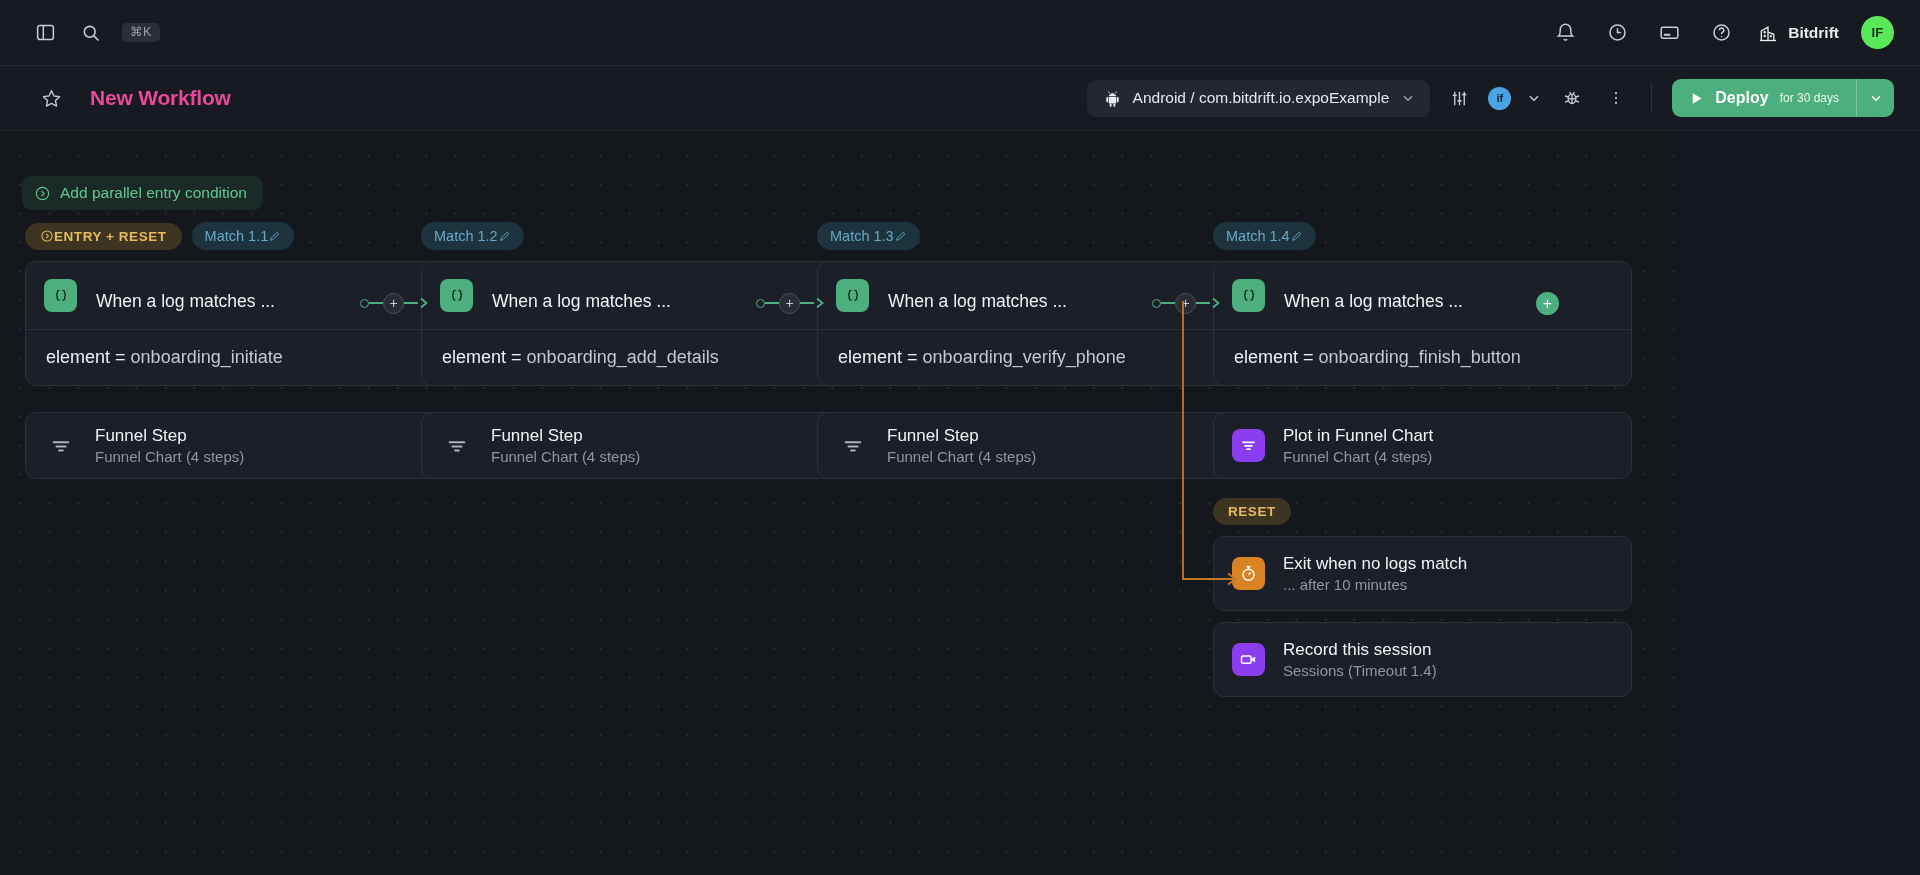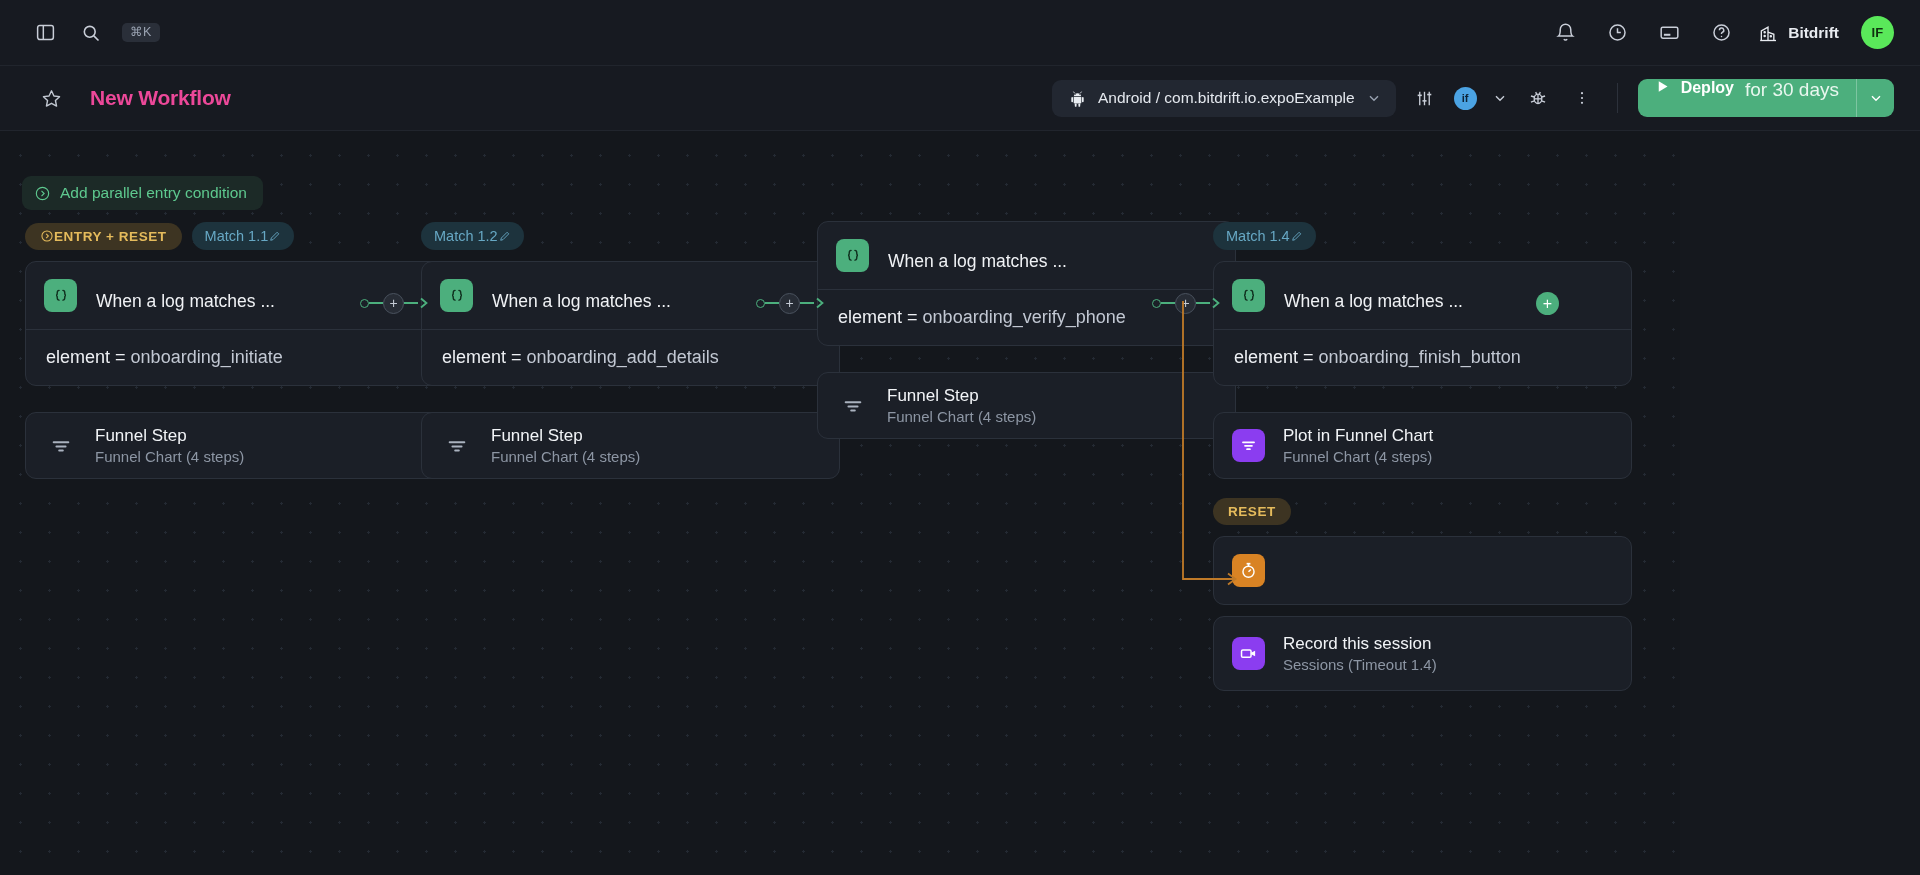--- a/index.html
+++ b/index.html
@@ -125,32 +125,32 @@
     margin: 0 6px;
   }
   .deploy {
     display: flex; align-items: stretch;
     background: #4caf7d;
     border-radius: 9px;
     overflow: hidden;
     cursor: pointer;
   }
   .deploy-main {
-    display: flex; gap: 11px;
+    display: flex; align-items: center; gap: 11px;
     padding: 0 17px;
     height: 38px;
   }
   .deploy-label {
     color: #ffffff;
     font-size: 16px;
     font-weight: 700;
   }
   .deploy-sub {
     color: #e9f7ef;
-    font-size: 19px;
+    font-size: 12px;
   }
   .deploy-caret {
     display: flex; align-items: center; justify-content: center;
     width: 38px;
     border-left: 1px solid rgba(255,255,255,.28);
     color: #ffffff;
   }
 
   
   .canvas {
@@ -542,20 +542,30 @@
         </svg>
       </div>
       <div class="card-txt">
         <div class="card-title">Funnel Step</div>
         <div class="card-sub">Funnel Chart (4 steps)</div>
       </div>
     </div>
   </div>
 
   <div class="col" style="left:817px; top:90px;">
+    <div class="pill-row">
+      <div class="pill pill-match">
+        <span>Match 1.3</span>
+        <span style="display:flex;">
+          <svg width="13" height="13" viewBox="0 0 24 24" fill="none" stroke="currentColor" stroke-width="1.7">
+            <path d="M16.8 4.2l3 3L9.2 17.8 5 19l1.2-4.2z"></path>
+          </svg>
+        </span>
+      </div>
+    </div>
 
     <div class="node">
       <div class="node-head">
         <div class="node-icon icon-green">
           <svg width="18" height="18" viewBox="0 0 24 24" fill="none" stroke="#10311f" stroke-width="1.9" stroke-linecap="round">
             <path d="M9.4 4.5c-2.2 0-2.4 1.4-2.4 3.1S6.7 11 5.3 11c1.4 0 1.7 1.6 1.7 3.4s.2 3.1 2.4 3.1"></path>
             <path d="M14.6 4.5c2.2 0 2.4 1.4 2.4 3.1s.3 3.4 1.7 3.4c-1.4 0-1.7 1.6-1.7 3.4s-.2 3.1-2.4 3.1"></path>
           </svg>
         </div>
         <div class="node-title">When a log matches ...</div>
@@ -634,20 +644,24 @@
     </div>
 
     <div class="card" style="margin-top:4px; padding:17px 18px;">
       <div class="node-icon icon-orange">
         <svg width="19" height="19" viewBox="0 0 24 24" fill="none" stroke="#ffffff" stroke-width="1.8">
           <circle cx="12" cy="13.6" r="7"></circle>
             <line x1="12" y1="13.6" x2="15" y2="10.8"></line>
           <line x1="9.6" y1="3.4" x2="14.4" y2="3.4" stroke-width="2.1"></line>
             <line x1="12" y1="3.4" x2="12" y2="6.5" stroke-width="2.1"></line>
         </svg>
+      </div>
+      <div class="card-txt">
+        <div class="card-title">Exit when no logs match</div>
+        <div class="card-sub">... after 10 minutes</div>
       </div>
     </div>
 
     <div class="card" style="margin-top:11px; padding:17px 18px;">
       <div class="node-icon icon-purple">
         <svg width="19" height="19" viewBox="0 0 24 24" fill="none" stroke="#ffffff" stroke-width="1.9">
           <rect x="3.2" y="7.6" width="12" height="9" rx="1.6"></rect>
           <path d="M15.2 11.2l5.2-2.8v7.2l-5.2-2.8z" fill="#ffffff" stroke="none"></path>
         </svg>
       </div>

